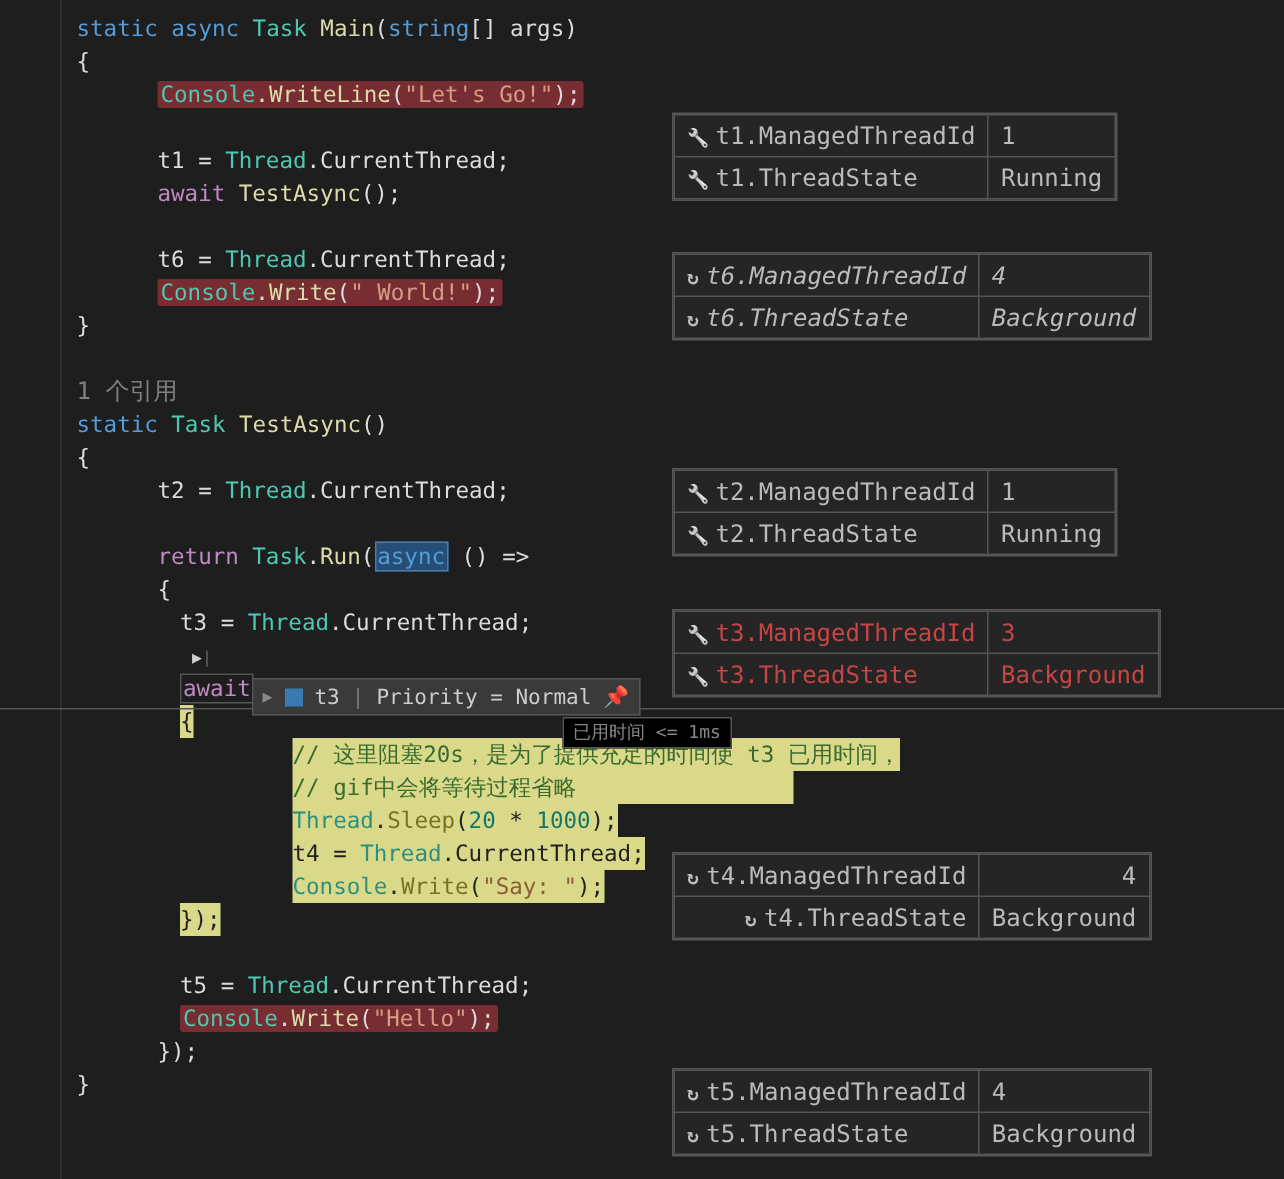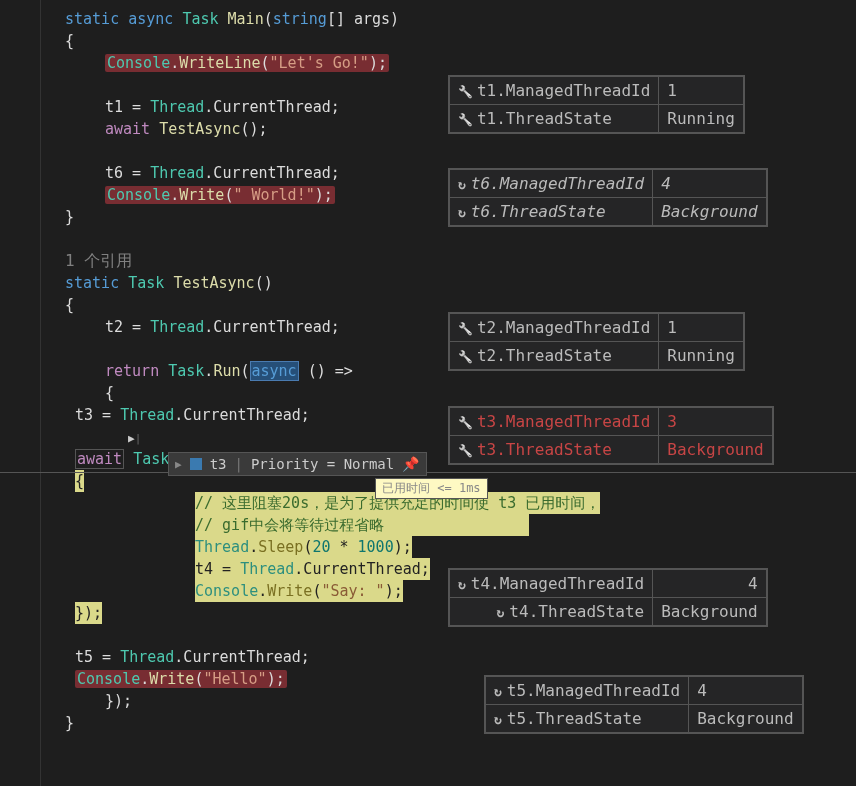--- a/index.html
+++ b/index.html
@@ -8,23 +8,23 @@
     font-family: Consolas, monospace;
     font-size: 15px;
     color: #d4d4d4;
     width: 856px;
     height: 786px;
     overflow: hidden;
     position: relative;
   }
   .editor { padding: 8px 0 0 0; position: relative; }
   .line { white-space: pre; line-height: 22px; padding-left: 65px; position: relative; }
-  .indent1 { padding-left: 65px; }
+  .indent1 { padding-left: 51px; }
   .indent2 { padding-left: 105px; }
-  .indent3 { padding-left: 75px; }
+  .indent3 { padding-left: 120px; }
   .indent4 { padding-left: 195px; }
 
   .kw { color: #569cd6; }
   .kw-ret { color: #c08ac0; }
   .cls { color: #4ec9b0; }
   .fn { color: #dcdcaa; }
   .str { color: #d69d85; }
   .cmt { color: #57a64a; }
   .num { color: #b5cea8; }
   .white { color: #dcdcdc; }
@@ -64,21 +64,21 @@
     display:flex; align-items:center; gap:8px;
     z-index:5;
   }
   .quickinfo .tri { color:#888; font-size:11px;}
   .quickinfo .field-icon { width:12px; height:12px; background:#3a7ab0; display:inline-block;}
   .quickinfo .pin { color:#888; font-size:14px; }
 
   .elapsed {
     position:absolute;
     left:375px; top:478px;
-    background:#fef9c3;
+    background:#000000;
     border:1px solid #555;
     color:#888;
     font-size:12px;
     padding:1px 6px;
     z-index:4;
   }
 
   .bp-marker {
     position:absolute; left:128px; top:432px;
     color:#666; font-size:11px;
@@ -207,21 +207,21 @@
           <td>4</td>
         </tr>
 <tr>
           <td class="refresh">t4.ThreadState</td>
           <td>Background</td>
         </tr>
       </tbody>
     </table>
 </div>
 
-<div class="datatip" style="left:448px; top:675px;margin-left:36px;">
+<div class="datatip" style="left:448px; top:712px;">
 <table>
       <tbody>
         <tr>
           <td class="refresh">t5.ManagedThreadId</td>
           <td>4</td>
         </tr>
 <tr>
           <td class="refresh">t5.ThreadState</td>
           <td>Background</td>
         </tr>

